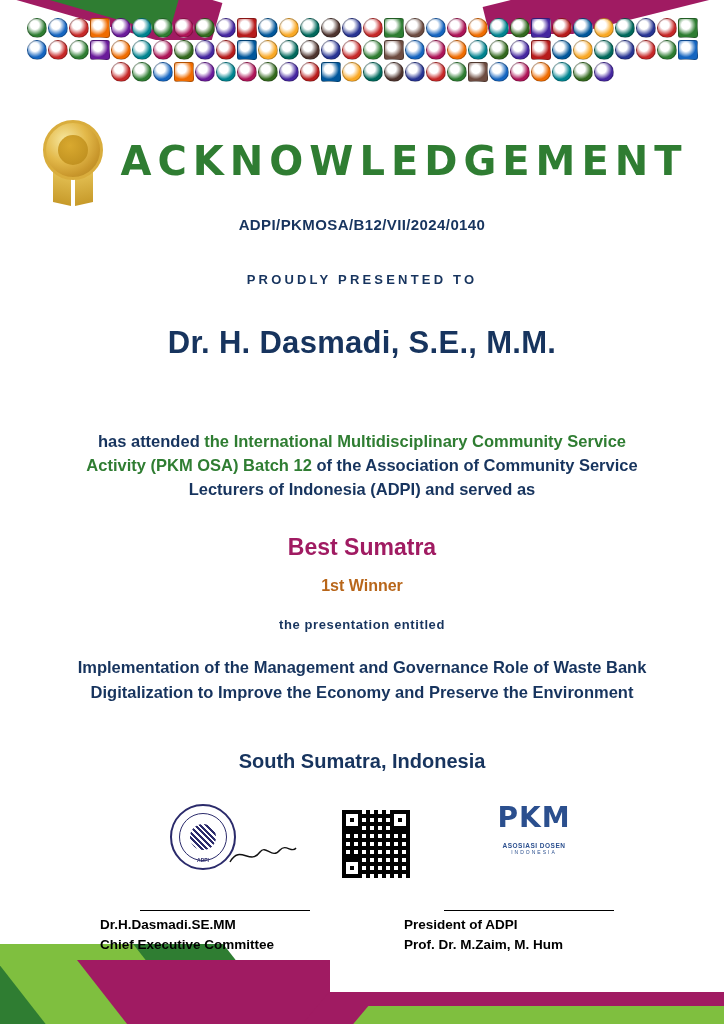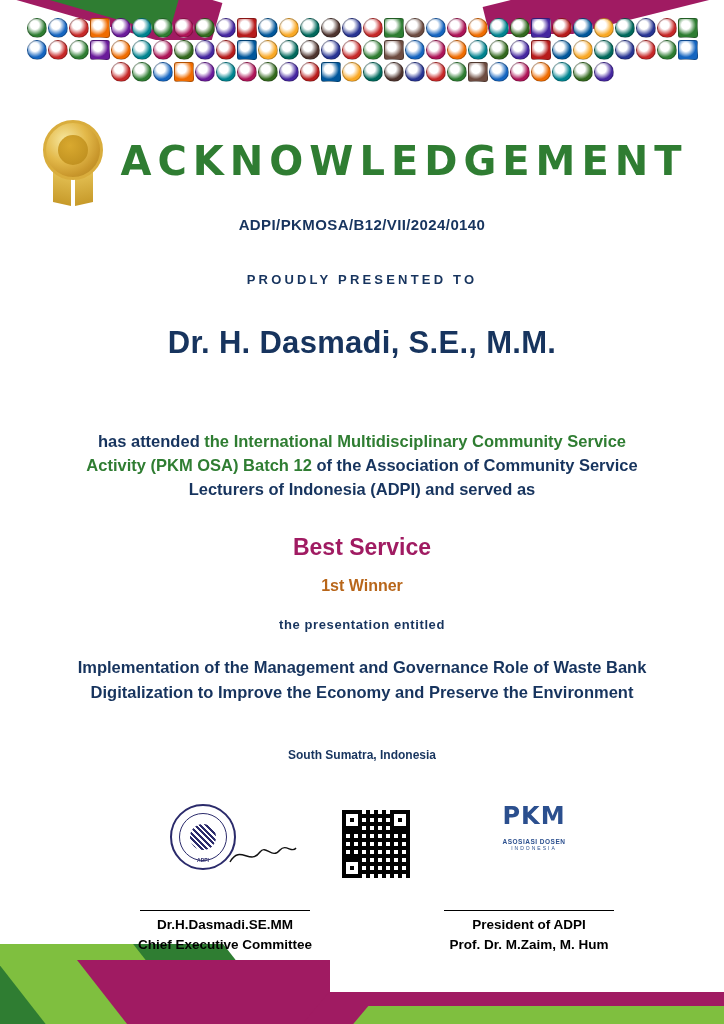--- a/index.html
+++ b/index.html
@@ -275,21 +275,21 @@
     font-size: 16.5px;
     font-weight: bold;
     line-height: 1.5;
     color: #17345e;
   }
   .place-date {
     position: absolute;
     top: 746px;
     left: 0; right: 0;
     text-align: center;
-    font-size: 12px;
+    font-size: 20px;
     font-weight: bold;
     line-height: 1.5;
     color: #17345e;
   }
 
   
   .sig-area {
     position: absolute;
     top: 800px;
     left: 60px;
@@ -370,21 +370,21 @@
   .pkm-logo {
     position: absolute;
     right: 80px;
     top: 4px;
     width: 100px;
     height: 70px;
     text-align: center;
   }
   .pkm-logo .pkm-text {
     font-family: "DejaVu Sans", sans-serif;
-    font-size: 24px;
+    font-size: 28px;
     font-weight: bold;
     color: #2b4f8e;
     letter-spacing: 1px;
     line-height: 1;
   }
   .pkm-logo .pkm-sub {
     margin-top: 10px;
     font-size: 6.5px;
     font-weight: bold;
     color: #2b4f8e;
@@ -392,21 +392,21 @@
   }
   .pkm-logo .pkm-sub2 {
     font-size: 5px;
     color: #2b4f8e;
     letter-spacing: 2px;
   }
 
   .signer {
     position: absolute;
     top: 110px;
-    text-align: center;
+    text-align: left;
     font-size: 13.5px;
     font-weight: bold;
     color: #000;
     line-height: 1.45;
   }
   .signer.left { left: 40px; width: 250px; }
   .signer.right { right: 10px; width: 250px; }
   .signer .line-top {
     border-top: 1.5px solid #000;
     width: 170px;
@@ -544,21 +544,21 @@
     <div class="doc-number">ADPI/PKMOSA/B12/VII/2024/0140</div>
   </div>
 
   <div class="presented">PROUDLY   PRESENTED   TO</div>
   <div class="recipient">Dr. H. Dasmadi, S.E., M.M.</div>
 
   <div class="attended">
     <span>has attended </span><span class="green">the International Multidisciplinary Community Service Activity (PKM OSA) Batch 12</span><span> of the Association of Community Service Lecturers of Indonesia (ADPI) and served as</span>
   </div>
 
-  <div class="award">Best Service</div>
+  <div class="award">Best Sumatra</div>
   <div class="place">1st Winner</div>
   <div class="entitled">the presentation entitled</div>
   <div class="paper-title">Implementation of the Management and Governance Role of Waste Bank Digitalization to Improve the Economy and Preserve the Environment</div>
 
   <div class="place-date">
     <div>South Sumatra, Indonesia</div>
   </div>
 
   <div class="sig-area">
 

